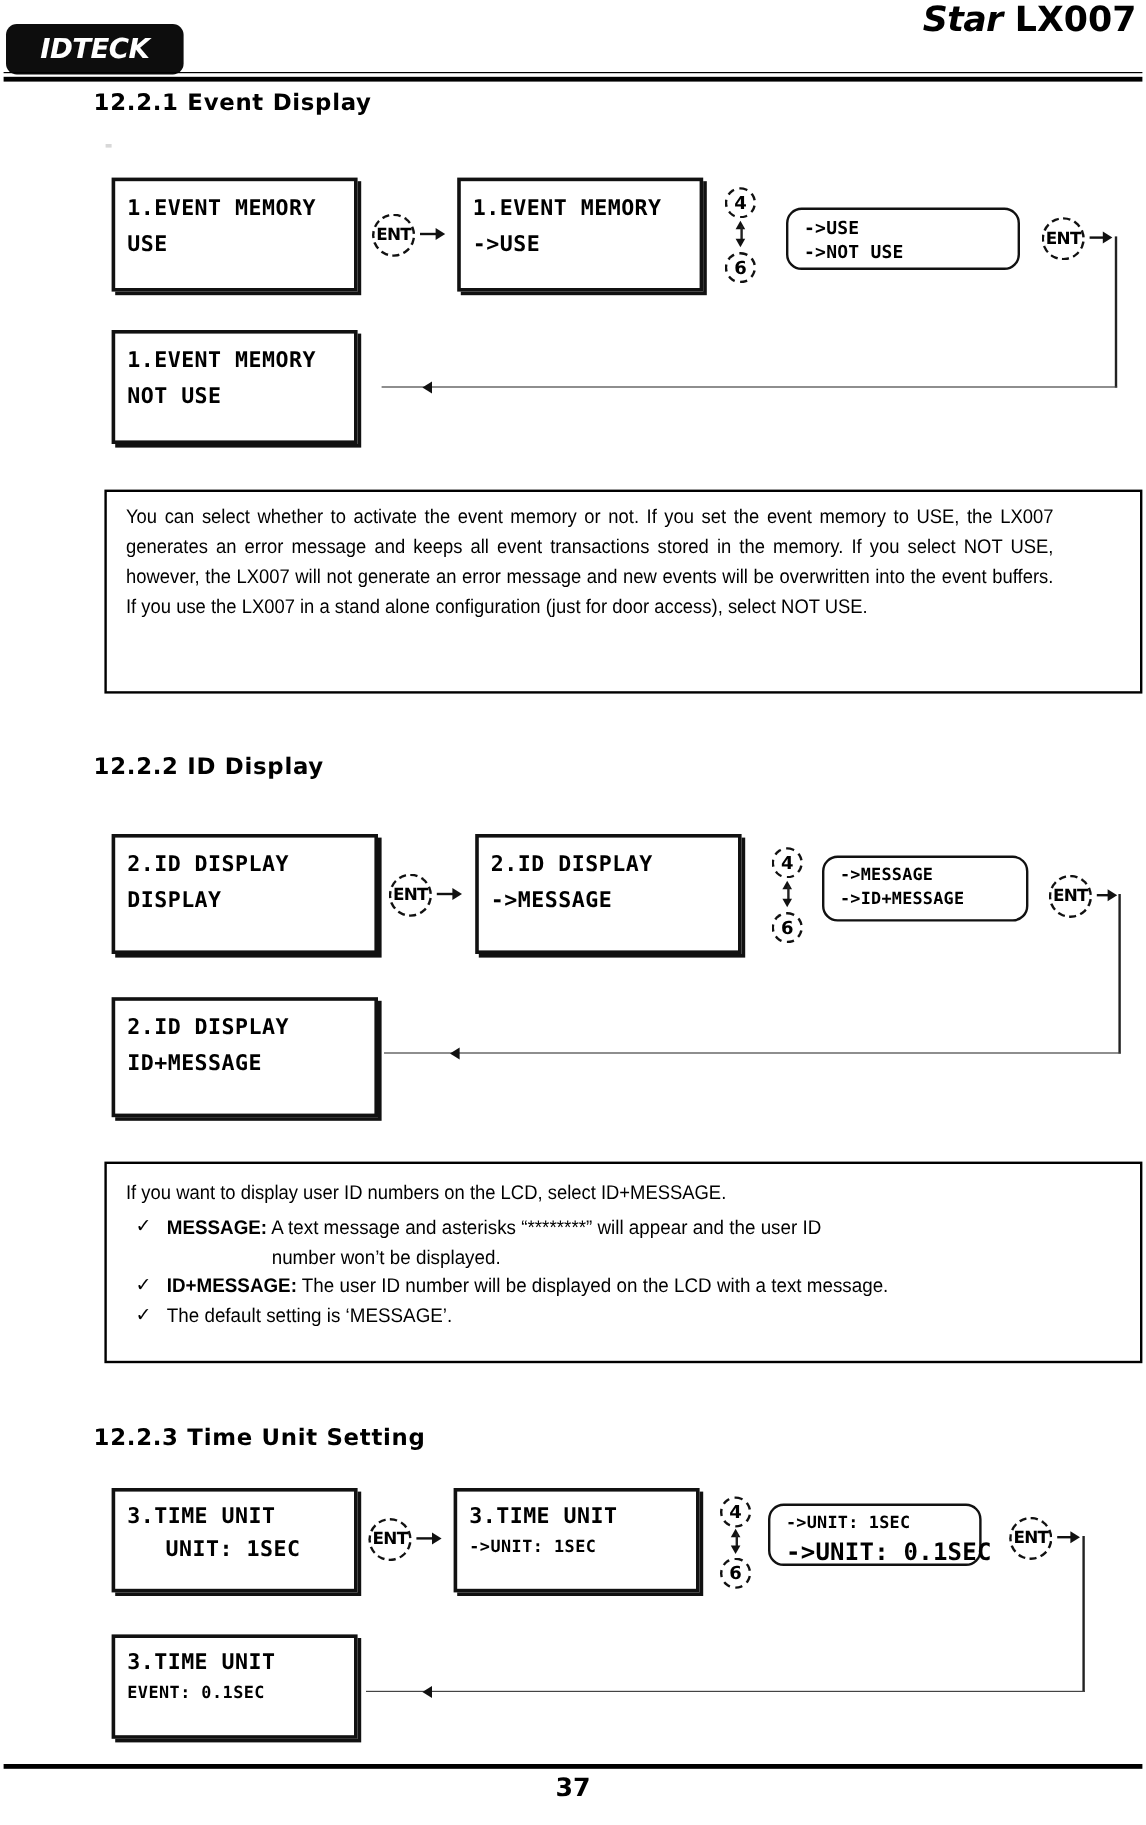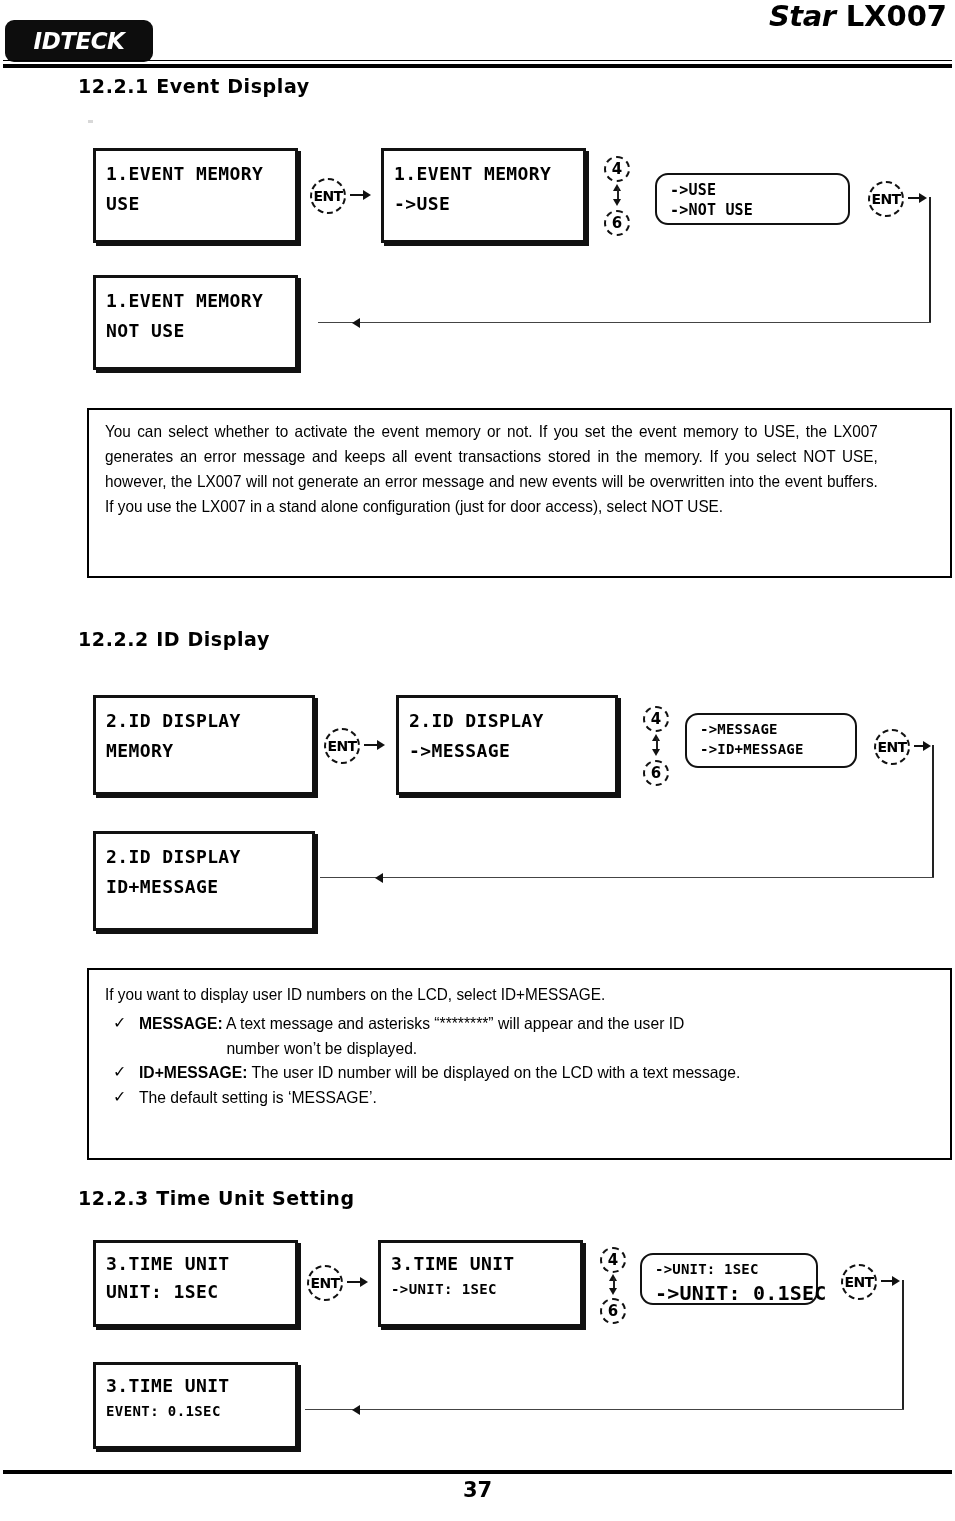--- a/index.html
+++ b/index.html
@@ -335,21 +335,21 @@
 </div>
 
 <div class="notebox" style="left:87px; top:408px; width:865px; height:170px;">
   <p class="note-p">You can select whether to activate the event memory or not. If you set the event memory to USE, the LX007 generates an error message and keeps all event transactions stored in the memory. If you select NOT USE, however, the LX007 will not generate an error message and new events will be overwritten into the event buffers. If you use the LX007 in a stand alone configuration (just for door access), select NOT USE.</p>
 </div>
 
 <div class="sec-heading" style="left:78px; top:628px;">12.2.2 ID Display</div>
 
 <div class="lcd" style="left:93px; top:695px; width:222px; height:100px;">
   <div class="lcd-l1">2.ID DISPLAY</div>
-  <div class="lcd-l2">MEMORY</div>
+  <div class="lcd-l2">DISPLAY</div>
 </div>
 <div class="keycircle key-ent" style="left:324px; top:728px;">ENT</div>
 <div class="stub" style="left:364px; top:744px; width:16px;"></div>
 <div class="arrow-right-head" style="left:377px; top:740px;"></div>
 <div class="lcd" style="left:396px; top:695px; width:222px; height:100px;">
   <div class="lcd-l1">2.ID DISPLAY</div>
   <div class="lcd-l2">-&gt;MESSAGE</div>
 </div>
 <div class="keycircle key-num" style="left:643px; top:706px;">4</div>
 <div class="arrow-up-head" style="left:652px; top:734px;"></div>
@@ -364,41 +364,41 @@
 <div class="stub" style="left:914px; top:745px; width:12px;"></div>
 <div class="arrow-right-head" style="left:923px; top:741px;"></div>
 <div class="vline" style="left:932px; top:745px; height:133px;"></div>
 <div class="thinline" style="left:320px; top:877px; width:614px;"></div>
 <div class="arrow-left-head" style="left:375px; top:873px;"></div>
 <div class="lcd" style="left:93px; top:831px; width:222px; height:100px;">
   <div class="lcd-l1">2.ID DISPLAY</div>
   <div class="lcd-l2">ID+MESSAGE</div>
 </div>
 
-<div class="notebox" style="left:87px; top:968px; width:865px; height:192px; padding-top:12px;">
+<div class="notebox" style="left:87px; top:968px; width:865px; height:168px; padding-top:12px;">
   <div class="note-line">If you want to display user ID numbers on the LCD, select ID+MESSAGE.</div>
   <div class="bullet-row" style="margin-top:4px;">
     <span class="check">✓</span>
     <span class="bullet-body just"><span class="bold">MESSAGE:</span><span> A text message and asterisks “********” will appear and the user ID</span><span class="indent-line">number won’t be displayed.</span></span>
   </div>
   <div class="bullet-row">
     <span class="check">✓</span>
     <span class="bullet-body"><span class="bold">ID+MESSAGE:</span><span> The user ID number will be displayed on the LCD with a text message.</span></span>
   </div>
   <div class="bullet-row">
     <span class="check">✓</span>
     <span class="bullet-body"><span>The default setting is ‘MESSAGE’.</span></span>
   </div>
 </div>
 
 <div class="sec-heading" style="left:78px; top:1187px;">12.2.3 Time Unit Setting</div>
 
 <div class="lcd" style="left:93px; top:1240px; width:205px; height:87px;">
   <div class="lcd-l1" style="top:10px;">3.TIME UNIT</div>
-  <div class="lcd-l2" style="top:38px;">UNIT: 1SEC</div>
+  <div class="lcd-l2" style="top:38px;margin-left:32px;">UNIT: 1SEC</div>
 </div>
 <div class="keycircle key-ent" style="left:307px; top:1265px;">ENT</div>
 <div class="stub" style="left:347px; top:1281px; width:16px;"></div>
 <div class="arrow-right-head" style="left:360px; top:1277px;"></div>
 <div class="lcd" style="left:378px; top:1240px; width:205px; height:87px;">
   <div class="lcd-l1" style="top:10px;">3.TIME UNIT</div>
   <div class="lcd-l2" style="top:38px; font-size:14px;">-&gt;UNIT: 1SEC</div>
 </div>
 <div class="keycircle key-num" style="left:600px; top:1247px;">4</div>
 <div class="arrow-up-head" style="left:609px; top:1274px;"></div>

